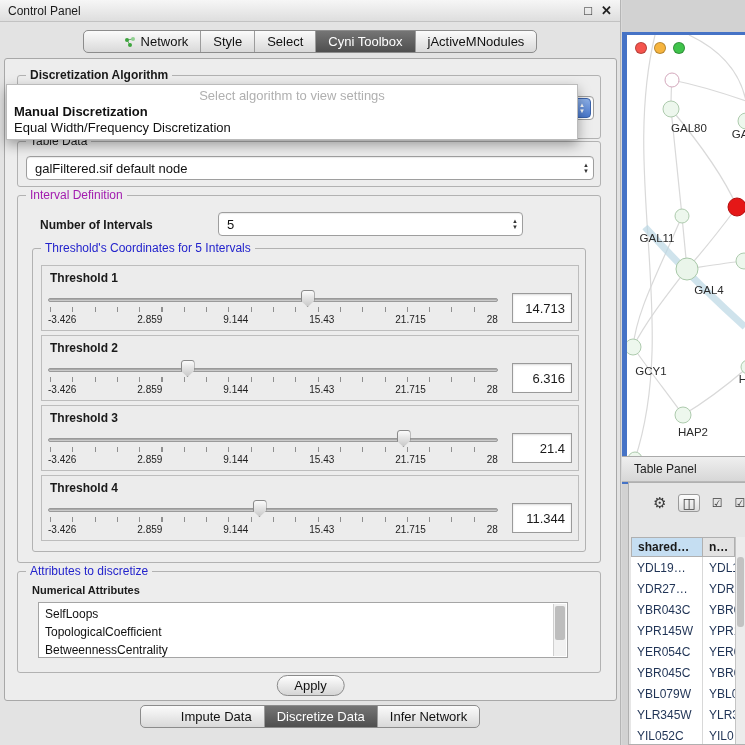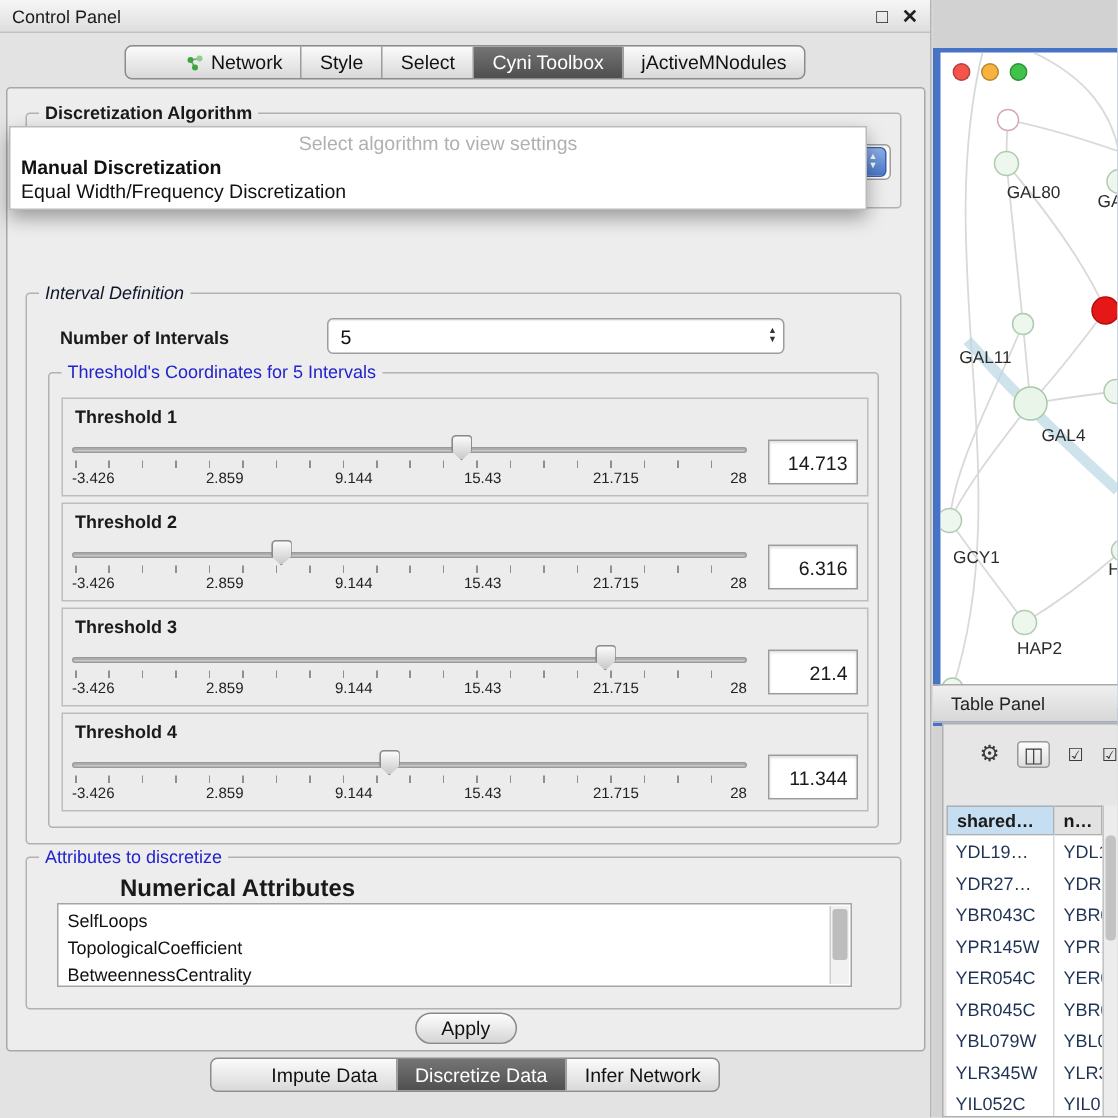--- a/index.html
+++ b/index.html
@@ -16,21 +16,21 @@
   .seg { display:flex; border:1px solid #8c8c8c; border-radius:5px; overflow:hidden; background:linear-gradient(#fbfbfb,#d9d9d9); height:23px;padding-left:28px; }
   .seg .tab { display:flex; align-items:center; gap:5px; padding:0 12px; font-size:13px; color:#111; }
   .seg .tab + .tab { border-left:1px solid #9c9c9c; }
   .seg .tab.selected { background:linear-gradient(#757575,#4f4f4f); color:#fff; }
 
   .panel-body { position:absolute; left:4px; top:58px; width:613px; height:643px; border:1px solid #a8a8a8; border-radius:3px; background:#ededed; }
 
   .group { position:absolute; border:1px solid #b2b2b2; border-radius:3px; }
   .group-title { position:absolute; top:-8px; left:8px; background:#ededed; padding:0 4px; font-size:12px; white-space:nowrap; }
   .group-title.bold { font-weight:bold; }
-  .group-title.green { color:#0f172a;font-style:italic; }
+  .group-title.green { color:#a21caf; }
   .group-title.blue { color:#2323cc; }
 
   .g-algo { left:12px; top:16px; width:584px; height:64px; }
   .g-tabledata { left:12px; top:82px; width:584px; height:46px; }
   .g-interval { left:12px; top:136px; width:584px; height:368px; }
   .g-thresholds { left:14px; top:52px; width:554px; height:304px; background:#ededed; }
   .g-attrs { left:12px; top:512px; width:584px; height:102px; }
 
   .combo { position:relative; background:#fff; border:1px solid #9e9e9e; border-radius:4px; font-size:13px; display:flex; align-items:center; padding:0 24px 0 8px; height:24px; color:#111; box-shadow:inset 0 1px 1px rgba(0,0,0,0.08); }
   .stepper { position:absolute; right:4px; top:50%; transform:translateY(-50%); display:flex; flex-direction:column; align-items:center; color:#333; }
@@ -55,21 +55,21 @@
   .th-label { position:absolute; left:8px; top:5px; font-weight:bold; font-size:12px; }
   .th-row { position:absolute; left:6px; right:6px; top:22px; bottom:2px; display:flex; align-items:center; }
   .slider { position:relative; flex:1; height:40px; margin-right:14px; }
   .track { position:absolute; left:0; right:0; top:10px; height:4px; background:#cfcfcf; border:1px solid #9a9a9a; border-radius:2px; box-shadow:inset 0 1px 1px rgba(0,0,0,0.2); }
   .thumb { position:absolute; top:2px; width:14px; height:17px; transform:translateX(-50%); background:linear-gradient(#fbfbfb,#c9c9c9); border:1px solid #8a8a8a; border-radius:3px 3px 0 0; clip-path:polygon(0 0,100% 0,100% 62%,50% 100%,0 62%); box-shadow:0 1px 1px rgba(0,0,0,0.25); }
   .ticks { position:absolute; left:2px; right:2px; top:19px; height:5px; background:repeating-linear-gradient(90deg,#8f8f8f 0,#8f8f8f 1px,transparent 1px,transparent 5%); }
   .scale { position:absolute; left:0; right:0; top:26px; display:flex; justify-content:space-between; font-size:10px; color:#222; }
   .value-box { width:60px; height:30px; background:#fff; border:1px solid #9a9a9a; font-size:13px; display:flex; align-items:center; justify-content:flex-end; padding-right:6px; box-shadow:inset 0 1px 2px rgba(0,0,0,0.15); }
 
   
-  .attrs-label { position:absolute; left:14px; top:12px; font-weight:bold; font-size:16px;margin-left:48px; }
+  .attrs-label { position:absolute; left:14px; top:12px; font-weight:bold; font-size:11px; }
   .attr-list { position:absolute; left:20px; top:30px; width:530px; height:56px; background:#fff; border:1px solid #a5a5a5; overflow:hidden; padding:2px 0 0 0; }
   .attr-item { font-size:12px; line-height:18px; padding-left:6px; color:#111; }
   .attr-scroll { position:absolute; right:1px; top:1px; bottom:1px; width:13px; background:#f1f1f1; border-left:1px solid #cfcfcf; }
   .attr-thumb { position:absolute; left:1px; right:1px; top:2px; height:34px; background:#bdbdbd; border-radius:2px; }
 
   .apply-btn { position:absolute; left:50%; top:616px; transform:translateX(-50%); height:21px; padding:0 17px; font-size:13px; font-family:"Liberation Sans",sans-serif; background:linear-gradient(#fefefe,#d5d5d5); border:1px solid #8a8a8a; border-radius:11px; color:#111; }
 
   .bottom-tabbar { position:absolute; left:0; right:0; bottom:17px; display:flex; justify-content:center; }
 
   
@@ -146,20 +146,27 @@
 
   <div class="panel-body" data-name="cyni-toolbox-panel">
 
     <div class="group g-algo" data-name="discretization-algorithm-group">
       <span class="group-title bold" data-name="group-title">Discretization Algorithm</span>
       <div class="combo combo-algo" data-name="algorithm-combobox">
         <span class="stepper blue" data-name="combo-stepper-icon"></span>
       </div>
     </div>
 
+    <div class="group g-tabledata" data-name="table-data-group">
+      <span class="group-title" data-name="group-title">Table Data</span>
+      <div class="combo combo-tabledata" data-name="table-data-combobox">
+        <span data-name="combo-value">galFiltered.sif default node</span>
+        <span class="stepper" data-name="combo-stepper-icon"></span>
+      </div>
+    </div>
 
     <div class="group g-interval" data-name="interval-definition-group">
       <span class="group-title green" data-name="group-title">Interval Definition</span>
       <span class="noi-label" data-name="number-of-intervals-label">Number of Intervals</span>
       <div class="combo combo-intervals" data-name="number-of-intervals-combobox">
         <span data-name="combo-value">5</span>
         <span class="stepper" data-name="combo-stepper-icon"></span>
       </div>
 
       <div class="group g-thresholds" data-name="thresholds-group">

